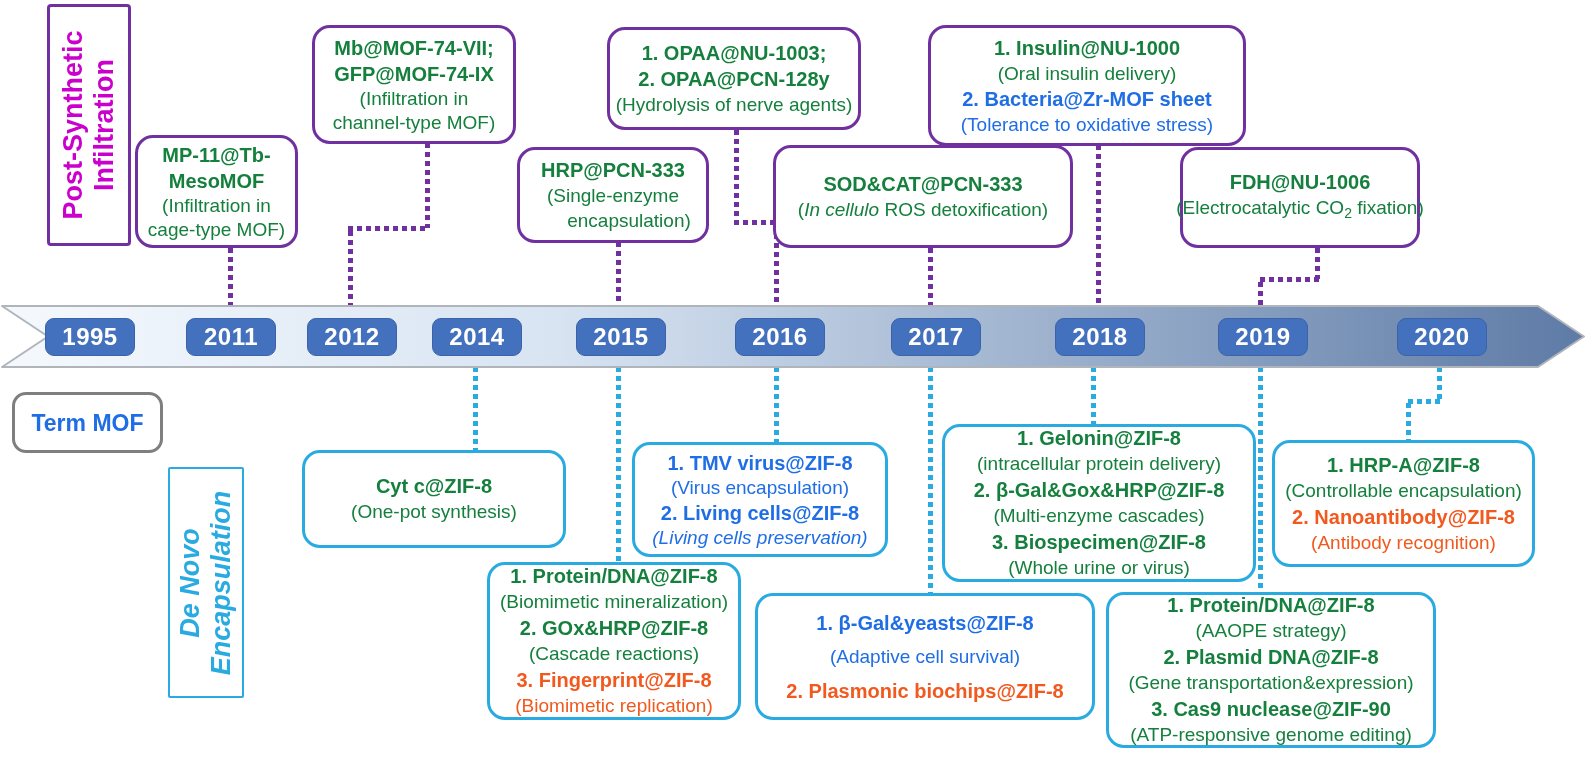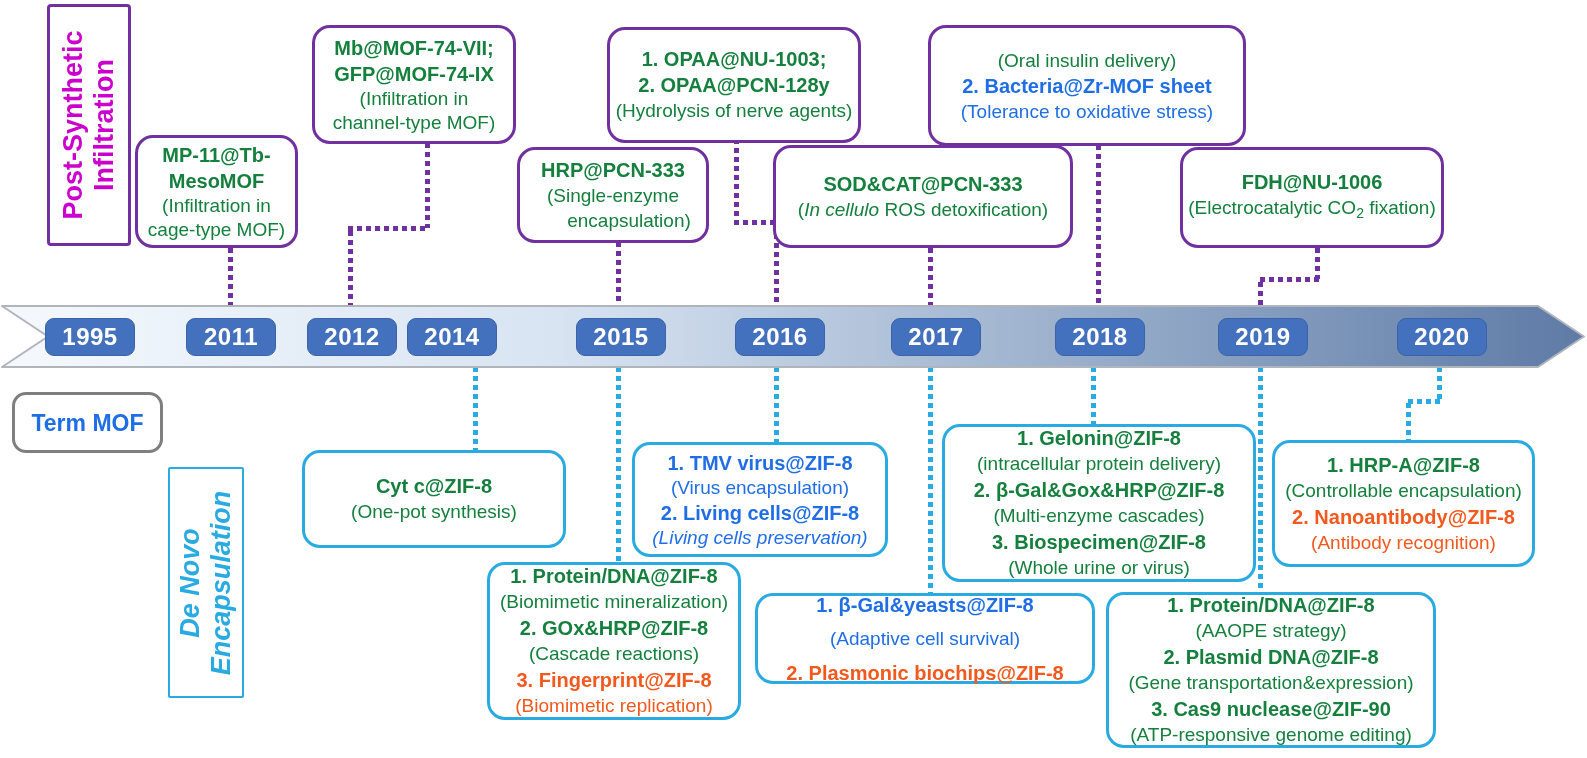--- a/index.html
+++ b/index.html
@@ -70,21 +70,21 @@
         <stop offset="0.35" stop-color="#d8e4f2"></stop>
         <stop offset="1" stop-color="#5e7ba6"></stop>
       </linearGradient>
     </defs>
     <polygon points="2,306 1538,306 1584,336.5 1538,367 2,367 48,336.5" fill="url(#bandg)" stroke="#b0b5bc" stroke-width="2" stroke-linejoin="round"></polygon>
   </svg>
 
   <div class="chip" style="left:45px;text-align:center;">1995</div>
   <div class="chip" style="left:186px;">2011</div>
   <div class="chip" style="left:307px;">2012</div>
-  <div class="chip" style="left:407px;">2014</div>
+  <div class="chip" style="left:432px;">2014</div>
   <div class="chip" style="left:576px;">2015</div>
   <div class="chip" style="left:735px;">2016</div>
   <div class="chip" style="left:891px;">2017</div>
   <div class="chip" style="left:1055px;">2018</div>
   <div class="chip" style="left:1218px;">2019</div>
   <div class="chip" style="left:1397px;">2020</div>
 
   <div class="vlabel" style="left:47px;top:4px;width:84px;height:242px;border:3px solid #7030a0;border-radius:4px;">
     <div class="inner" style="color:#cc00cc;">
       <span style="display:block;">Post-Synthetic</span>
@@ -115,40 +115,41 @@
     <div class="ln" style="line-height:24px;">(Infiltration in</div>
     <div class="ln" style="line-height:24px;">channel-type MOF)</div>
   </div>
 
   <div class="box" style="left:517px;top:147px;width:192px;height:96px;">
     <div class="ln b">HRP@PCN-333</div>
     <div class="ln" style="line-height:25px;">(Single-enzyme</div>
     <div class="ln" style="line-height:25px;margin-left:32px;">encapsulation)</div>
   </div>
 
-  <div class="box" style="left:607px;top:27px;width:254px;height:116px;">
+  <div class="box" style="left:607px;top:27px;width:254px;height:103px;">
     <div class="ln b">1. OPAA@NU-1003;</div>
     <div class="ln b">2. OPAA@PCN-128y</div>
     <div class="ln">(Hydrolysis of nerve agents)</div>
   </div>
 
   <div class="box" style="left:773px;top:145px;width:300px;height:103px;">
     <div class="ln b">SOD&amp;CAT@PCN-333</div>
     <div class="ln">
       <span>(</span><span class="it">In cellulo</span><span> ROS detoxification)</span>
     </div>
   </div>
 
   <div class="box" style="left:928px;top:25px;width:318px;height:121px;">
+    <div class="ln b">1. Insulin@NU-1000</div>
     <div class="ln" style="line-height:25px;">(Oral insulin delivery)</div>
     <div class="ln b bl">2. Bacteria@Zr-MOF sheet</div>
     <div class="ln bl" style="line-height:25px;">(Tolerance to oxidative stress)</div>
   </div>
 
-  <div class="box" style="left:1180px;top:147px;width:264px;height:101px;">
+  <div class="box" style="left:1180px;top:147px;width:240px;height:101px;">
     <div class="ln b">FDH@NU-1006</div>
     <div class="ln">
       <span>(Electrocatalytic CO</span><span class="sub">2</span><span> fixation)</span>
     </div>
   </div>
 
   <div class="box cyb" style="left:302px;top:450px;width:264px;height:98px;">
     <div class="ln b">Cyt c@ZIF-8</div>
     <div class="ln">(One-pot synthesis)</div>
   </div>
@@ -162,21 +163,21 @@
 
   <div class="box cyb" style="left:487px;top:562px;width:254px;height:158px;">
     <div class="ln b">1. Protein/DNA@ZIF-8</div>
     <div class="ln">(Biomimetic mineralization)</div>
     <div class="ln b">2. GOx&amp;HRP@ZIF-8</div>
     <div class="ln">(Cascade reactions)</div>
     <div class="ln b or">3. Fingerprint@ZIF-8</div>
     <div class="ln or">(Biomimetic replication)</div>
   </div>
 
-  <div class="box cyb sp" style="left:755px;top:593px;width:340px;height:91px;">
+  <div class="box cyb sp" style="left:755px;top:593px;width:340px;height:127px;">
     <div class="ln b bl">1. β-Gal&amp;yeasts@ZIF-8</div>
     <div class="ln bl" style="line-height:30px;">(Adaptive cell survival)</div>
     <div class="ln b or">2. Plasmonic biochips@ZIF-8</div>
   </div>
 
   <div class="box cyb" style="left:942px;top:424px;width:314px;height:158px;">
     <div class="ln b">1. Gelonin@ZIF-8</div>
     <div class="ln">(intracellular protein delivery)</div>
     <div class="ln b">2. β-Gal&amp;Gox&amp;HRP@ZIF-8</div>
     <div class="ln">(Multi-enzyme cascades)</div>

